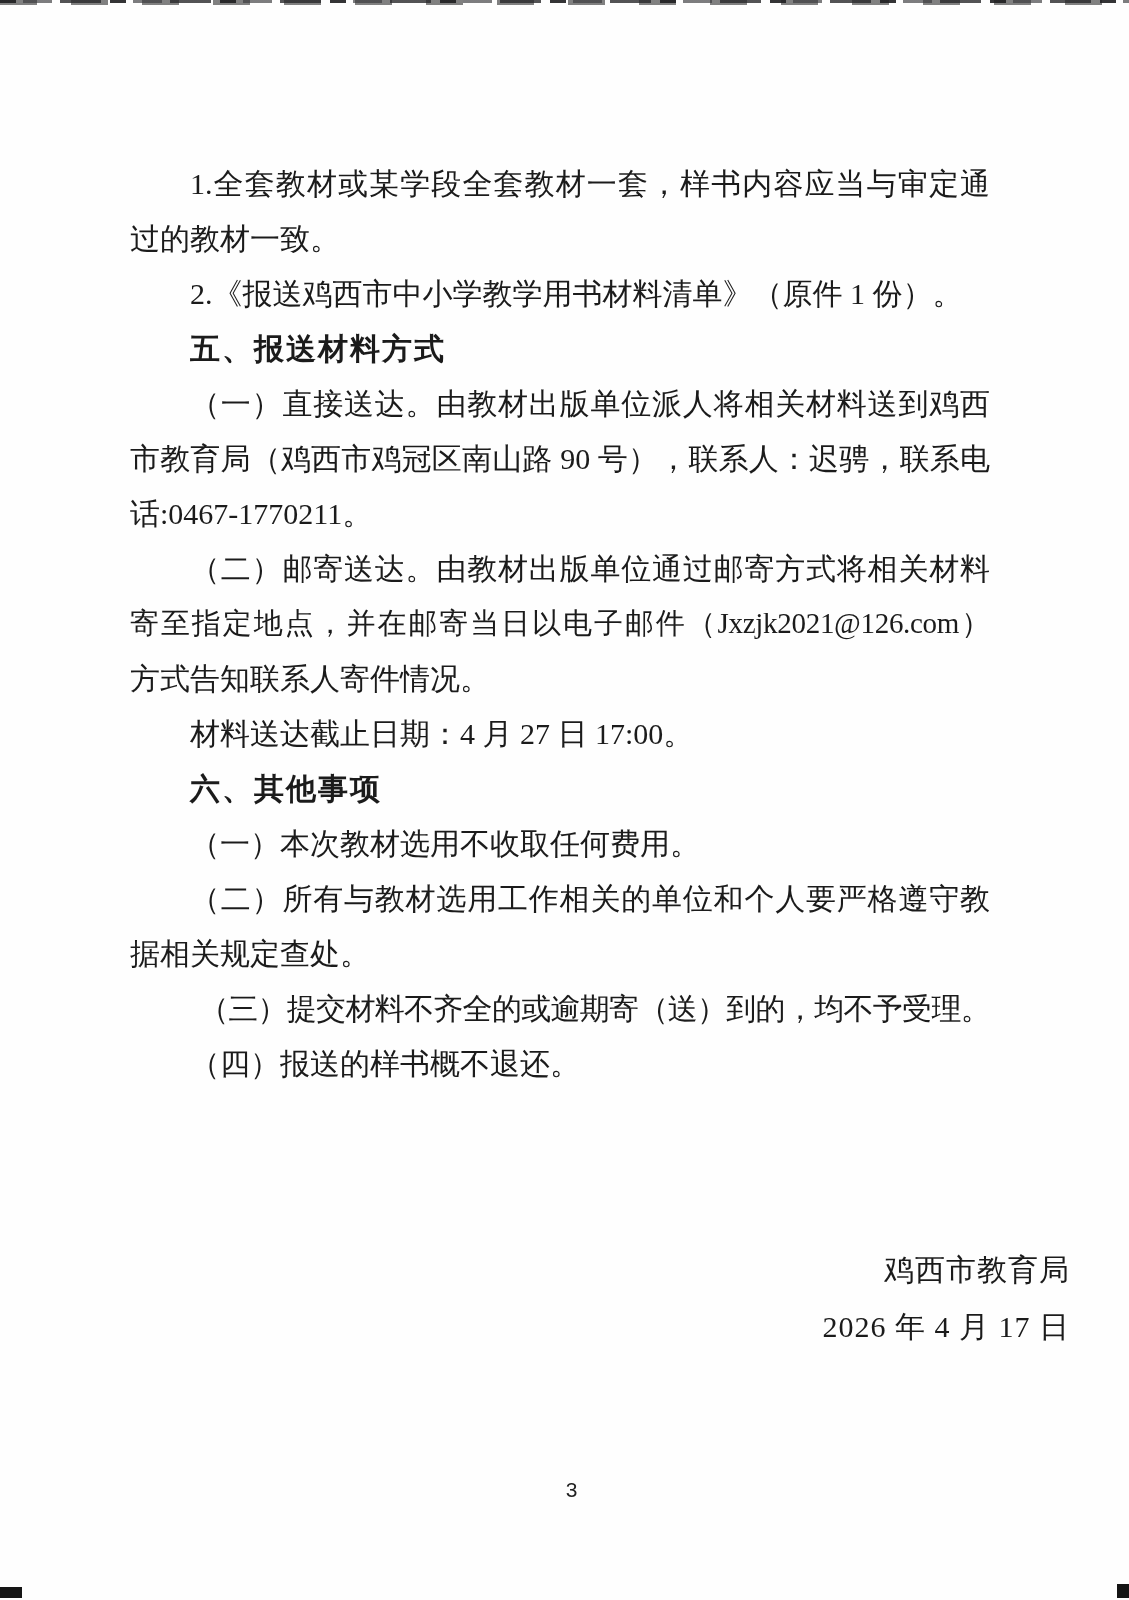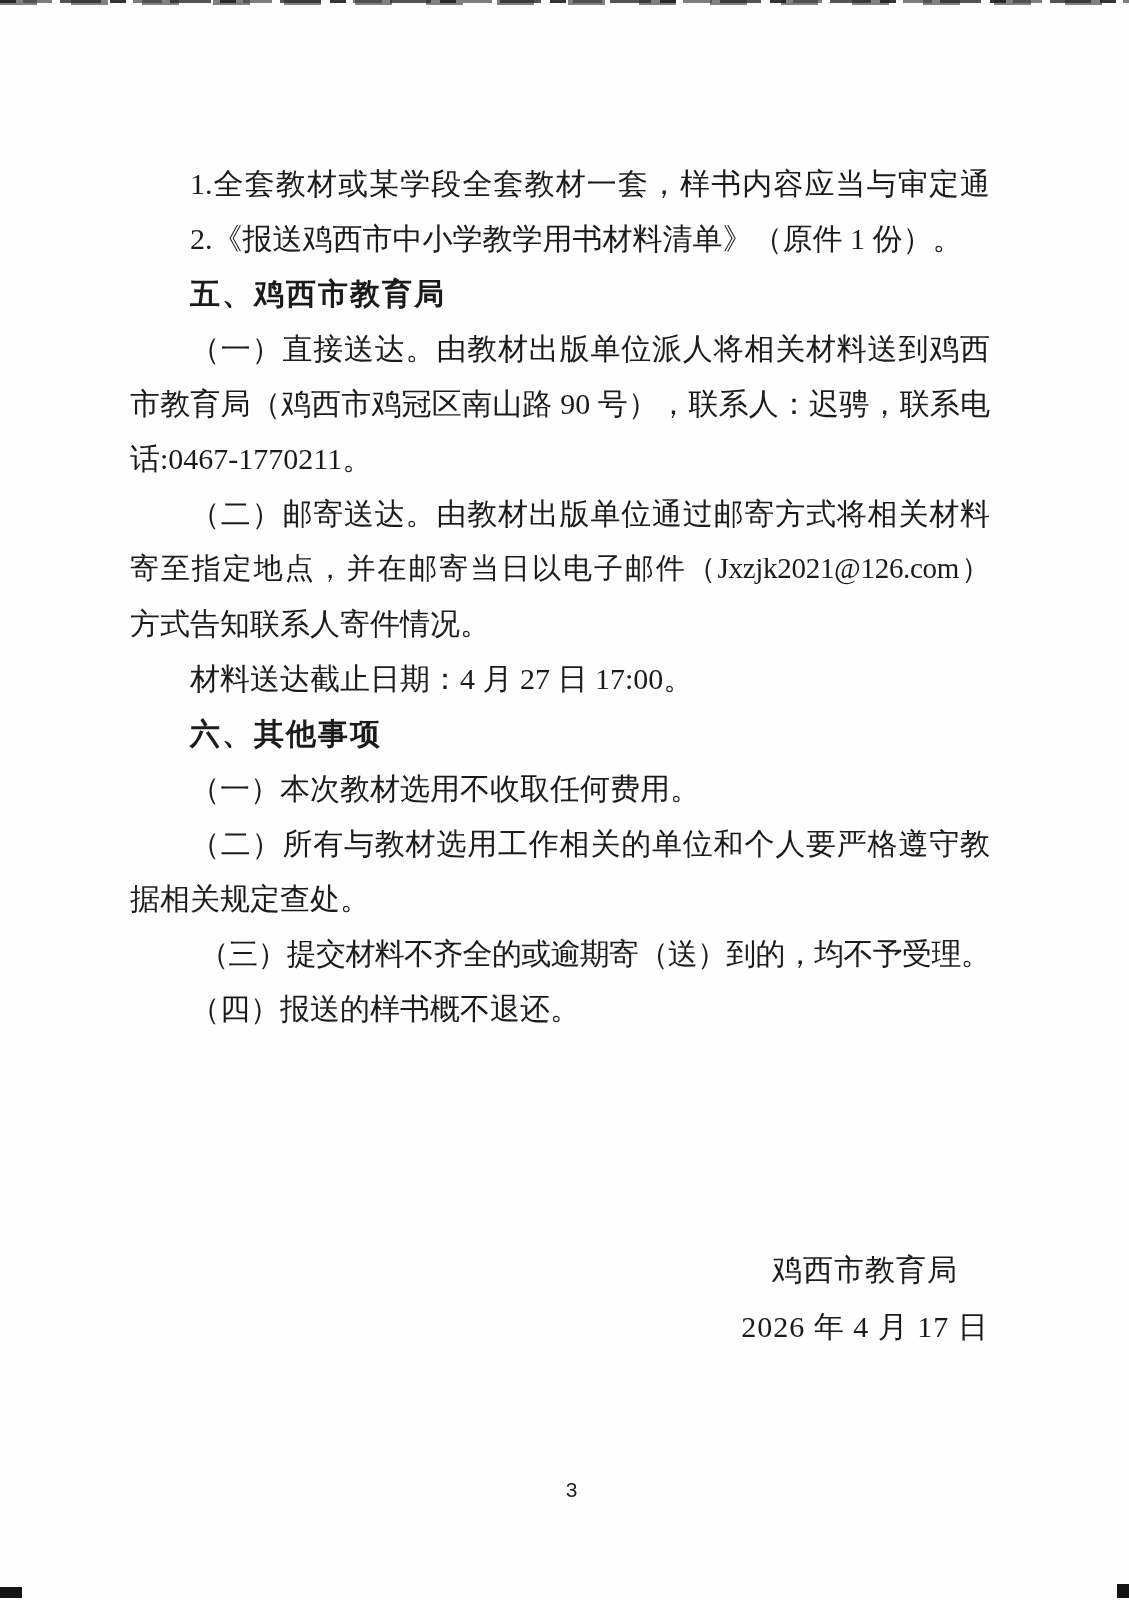--- a/index.html
+++ b/index.html
@@ -72,21 +72,21 @@
     font-weight: bold;
     letter-spacing: 2px;
   }
   .ln.tight { font-size: 29px; letter-spacing: -0.3px; }
   .ln.squeeze { letter-spacing: -0.7px; text-align: right; }
   .signature {
     position: absolute;
     top: 1241px;
     left: 660px;
     width: 410px;
-    text-align: center;
+    text-align: right;
   }
   .signature .sig-line {
     font-size: 30px;
     line-height: 57px;
     letter-spacing: 1px;
     white-space: nowrap;
   }
   .pageno {
     position: absolute;
     top: 1478px;
@@ -100,22 +100,23 @@
 </style>
 </head>
 <body>
 
 <div class="page">
 
   <div class="scan-top"></div>
 
   <div class="content">
     <div class="ln indent justify">1.全套教材或某学段全套教材一套，样书内容应当与审定通</div>
+    <div class="ln">过的教材一致。</div>
     <div class="ln indent">2.《报送鸡西市中小学教学用书材料清单》（原件 1 份）。</div>
-    <div class="ln indent bold">五、鸡西市教育局</div>
+    <div class="ln indent bold">五、报送材料方式</div>
     <div class="ln indent justify">（一）直接送达。由教材出版单位派人将相关材料送到鸡西</div>
     <div class="ln justify">市教育局（鸡西市鸡冠区南山路 90 号），联系人：迟骋，联系电</div>
     <div class="ln">话:0467-1770211。</div>
     <div class="ln indent justify">（二）邮寄送达。由教材出版单位通过邮寄方式将相关材料</div>
     <div class="ln justify tight">寄至指定地点，并在邮寄当日以电子邮件（Jxzjk2021@126.com）</div>
     <div class="ln">方式告知联系人寄件情况。</div>
     <div class="ln indent">材料送达截止日期：4 月 27 日 17:00。</div>
     <div class="ln indent bold">六、其他事项</div>
     <div class="ln indent">（一）本次教材选用不收取任何费用。</div>
     <div class="ln indent justify">（二）所有与教材选用工作相关的单位和个人要严格遵守教</div>

